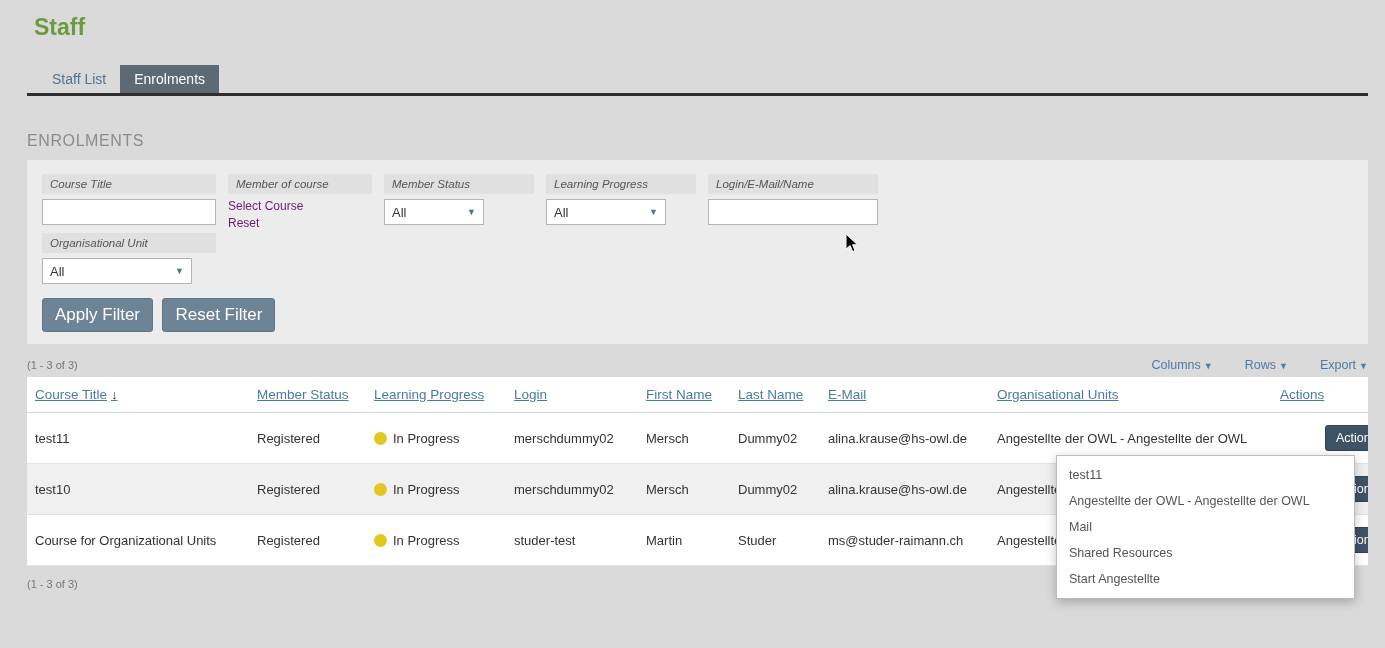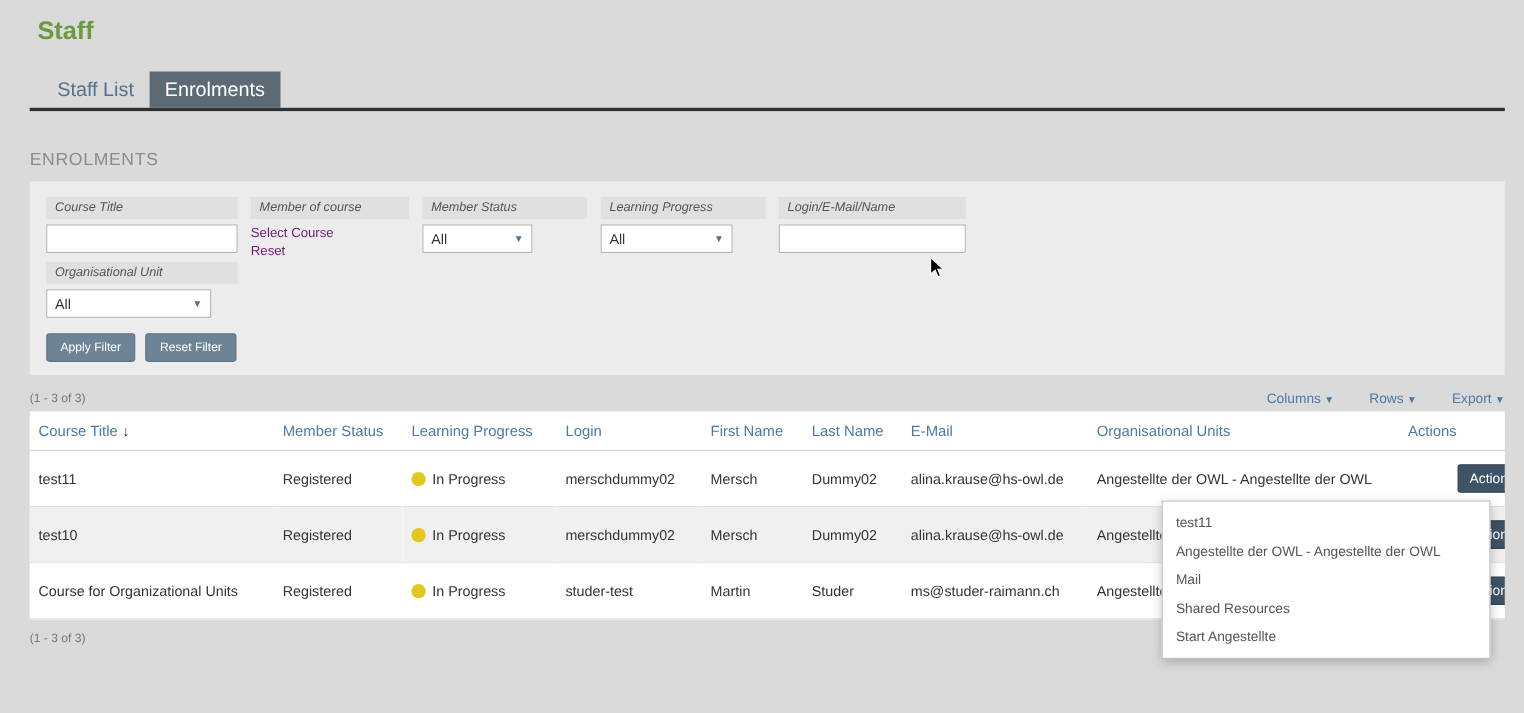--- a/index.html
+++ b/index.html
@@ -22,21 +22,21 @@
 
   
   .tabbar {
     margin-top:24px;
     border-bottom:3px solid #2f2f2f;
     display:flex;
     align-items:flex-end;
     padding-left:11px;
   }
   .tab {
-    font-size:18px;
+    font-size:14px;
     padding:6px 14px;
     color:#55718a;
     cursor:pointer;
   }
   .tab.active {
     background:#5c6a76;
     color:#fff;
   }
 
   
@@ -93,21 +93,21 @@
     text-decoration:none;
     margin-bottom:3px;
     cursor:pointer;
   }
   .filter-buttons { margin-top:14px; }
   .btn {
     display:inline-block;
     background:#6d8396;
     border:1px solid #60758a;
     color:#fff;
-    font-size:11px;
+    font-size:17px;
     padding:6px 12px;
     border-radius:3px;
     margin-right:5px;
     cursor:pointer;
   }
 
   
   .table-bar {
     margin-top:14px;
     display:flex;
@@ -135,20 +135,21 @@
   table.data th {
     text-align:left;
     color:#4a7ba6;
     font-weight:normal;
     font-size:13.5px;
     padding:10px 8px;
     border-bottom:1px solid #ccd4dc;
     white-space:nowrap;
     overflow:hidden;
     cursor:pointer;
+    text-decoration:underline;
   }
   table.data td {
     font-size:13px;
     color:#333;
     padding:12px 8px;
     white-space:nowrap;
     overflow:hidden;
   }
   table.data tbody tr:nth-child(even) { background:#f0f0f0; }
   table.data tbody tr { border-bottom:1px solid #e3e3e3; }

